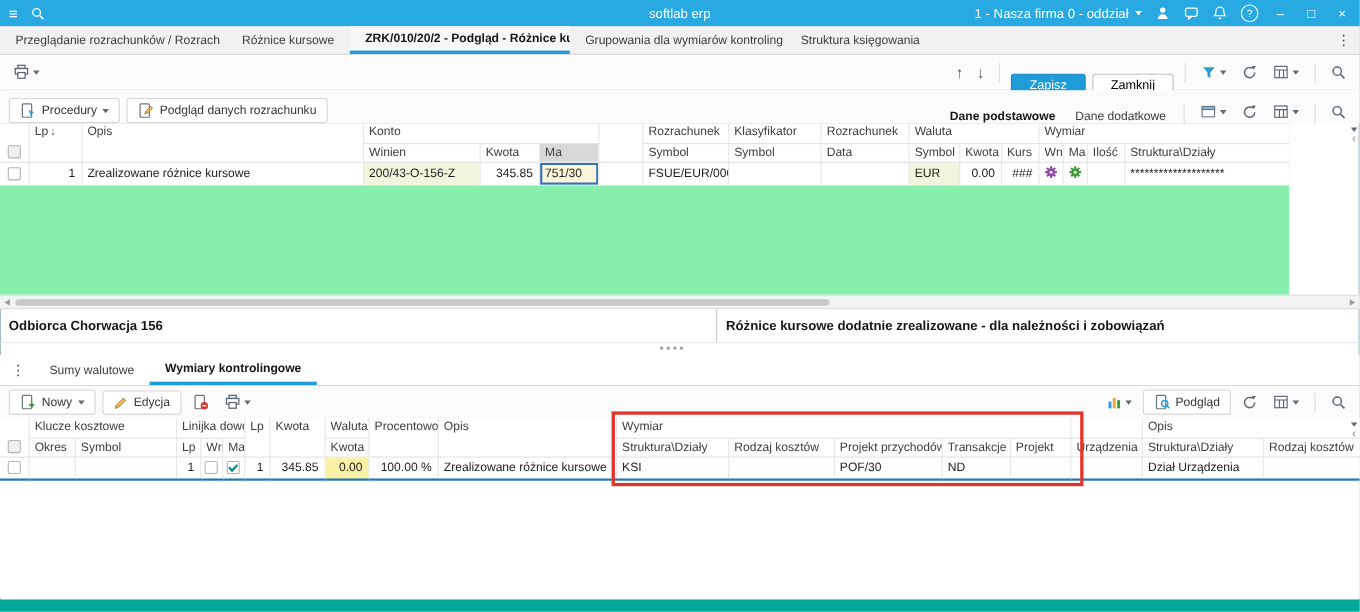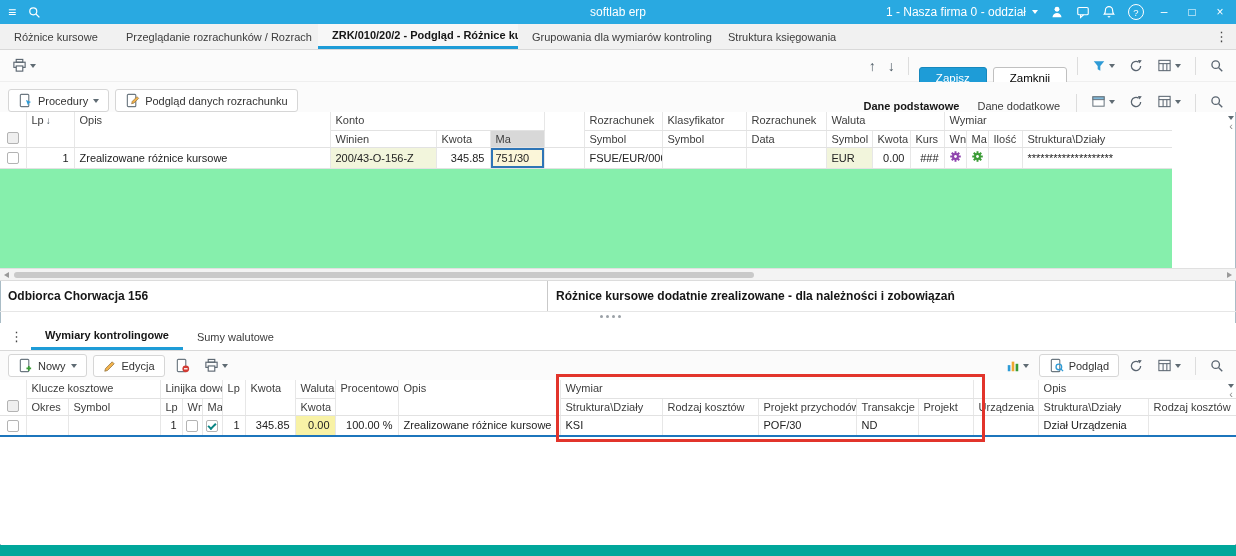--- a/index.html
+++ b/index.html
@@ -64,21 +64,21 @@
 
   
   .hscroll{top:268px;left:0;width:1236px;height:13px;background:#F3F3F3;border-top:1px solid #e0e0e0;border-bottom:1px solid #dcdcdc;box-sizing:border-box;}
   .thumb{position:absolute;left:14px;top:3px;width:740px;height:6px;background:#c9c9c9;border-radius:3px;cursor:pointer;}
   .tri{width:0;height:0;position:absolute;top:3px;cursor:pointer;}
   .tri.l{left:4px;border-top:3.5px solid transparent;border-bottom:3.5px solid transparent;border-right:5px solid #9a9a9a;}
   .tri.r{right:4px;border-top:3.5px solid transparent;border-bottom:3.5px solid transparent;border-left:5px solid #9a9a9a;}
 
   
   .panels{top:281px;left:0;width:1236px;height:31px;display:flex;border-bottom:1px solid #e6e6e6;box-sizing:border-box;}
-  .panel-l{width:548px;border-right:1px solid #c9c9c9;display:flex;align-items:center;padding-left:8px;box-sizing:border-box;}
+  .panel-l{width:652px;border-right:1px solid #c9c9c9;display:flex;align-items:center;padding-left:8px;box-sizing:border-box;}
   .panel-r{flex:1;display:flex;align-items:center;padding-left:8px;}
   .panel-title{font-weight:bold;font-size:12px;color:#161616;white-space:nowrap;}
   .grip{top:315px;left:600px;display:flex;gap:3px;cursor:row-resize;}
   .grip i{width:3px;height:3px;background:#9aa0a6;border-radius:50%;}
 
   
   .lowertabs{top:323px;left:0;width:1236px;height:28px;display:flex;align-items:stretch;border-bottom:1px solid #d9d9d9;box-sizing:border-box;background:#fff;}
   .ltab{display:flex;align-items:center;padding:0 14px;color:#3c3c3c;cursor:pointer;white-space:nowrap;box-sizing:border-box;}
   .ltab.active{font-weight:bold;color:#161616;border-bottom:3px solid #1E9CD7;}
   .lt-more{display:flex;align-items:center;padding:0 8px 0 10px;font-size:13px;color:#444;cursor:pointer;}
@@ -124,25 +124,25 @@
         </svg>
     </span>
     <span class="help-circle">?</span>
     <span class="winbtn">–</span>
     <span class="winbtn">□</span>
     <span class="winbtn">×</span>
   </div>
 </div>
 
 <div class="abs tabbar">
+  <div class="dtab" style="width:206px">
+      <span>Przeglądanie rozrachunków / Rozrach</span>
+    </div>
   <div class="dtab" style="width:112px">
       <span>Różnice kursowe</span>
-    </div>
-  <div class="dtab" style="width:206px">
-      <span>Przeglądanie rozrachunków / Rozrach</span>
     </div>
   <div class="dtab active" style="width:200px">
       <span>ZRK/010/20/2 - Podgląd - Różnice ku</span>
     </div>
   <div class="dtab" style="width:196px">
       <span>Grupowania dla wymiarów kontroling</span>
     </div>
   <div class="dtab" style="width:142px">
       <span>Struktura księgowania</span>
     </div>
@@ -391,25 +391,25 @@
 </div>
 <div class="abs grip">
     <i></i>
     <i></i>
     <i></i>
     <i></i>
   </div>
 
 <div class="abs lowertabs">
   <div class="lt-more">⋮</div>
+  <div class="ltab">
+      <span>Sumy walutowe</span>
+    </div>
   <div class="ltab active">
       <span>Wymiary kontrolingowe</span>
-    </div>
-  <div class="ltab">
-      <span>Sumy walutowe</span>
     </div>
 </div>
 
 <div class="abs toolbar3">
   <span class="tbtn">
     <span class="ic">
       <svg width="15" height="15" viewBox="0 0 16 16">
           <rect x="2.5" y="1.5" width="9" height="13" rx="1" fill="#fff" stroke="#6b7780" stroke-width="1.2"></rect>
           <path d="M11.5 8.5v5M9 11h5" stroke="#3A9B35" stroke-width="1.8"></path>
         </svg>

